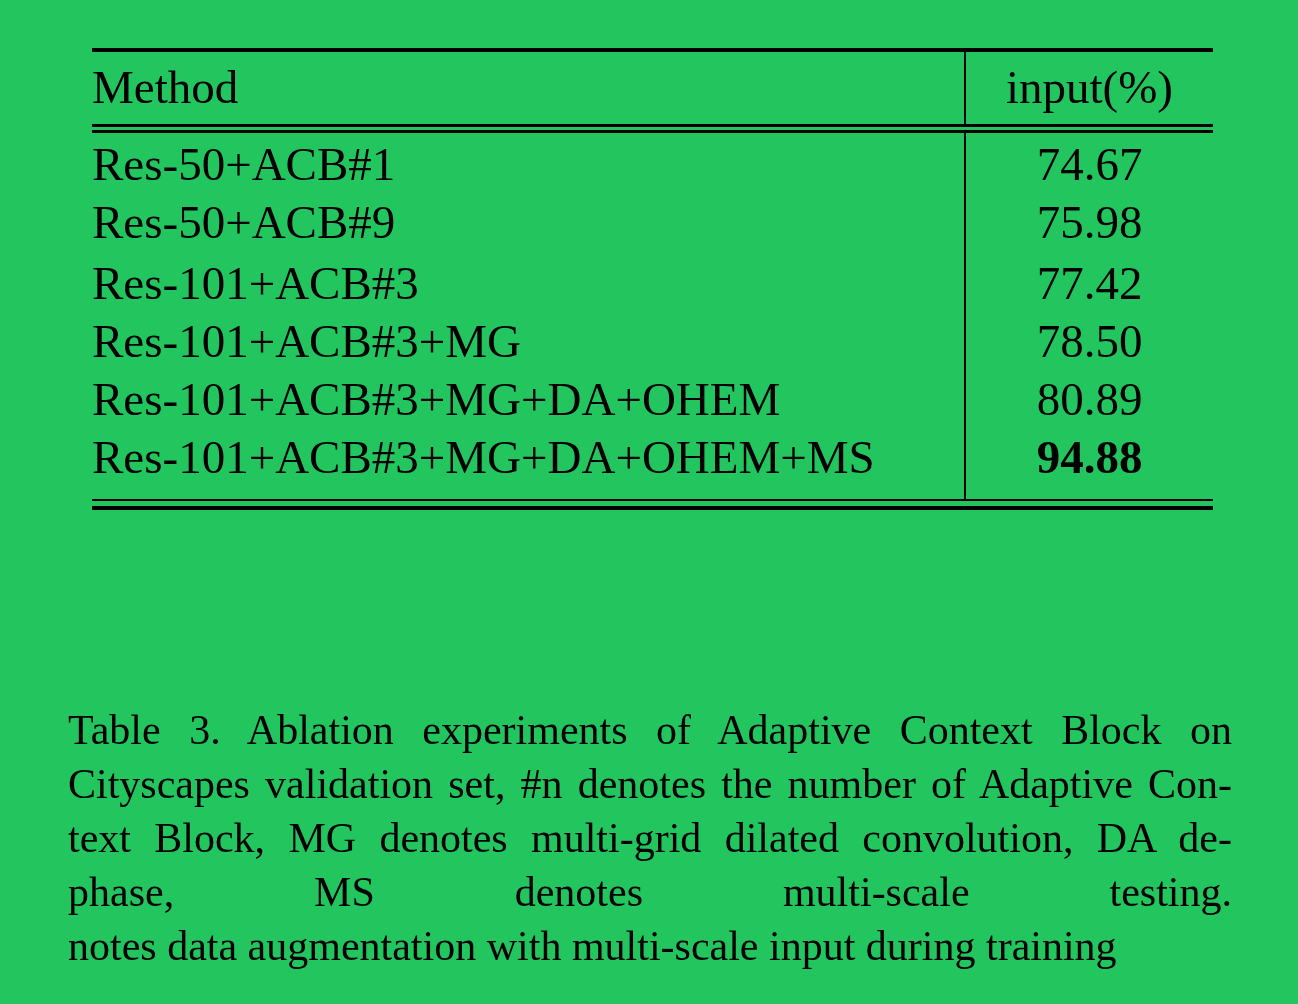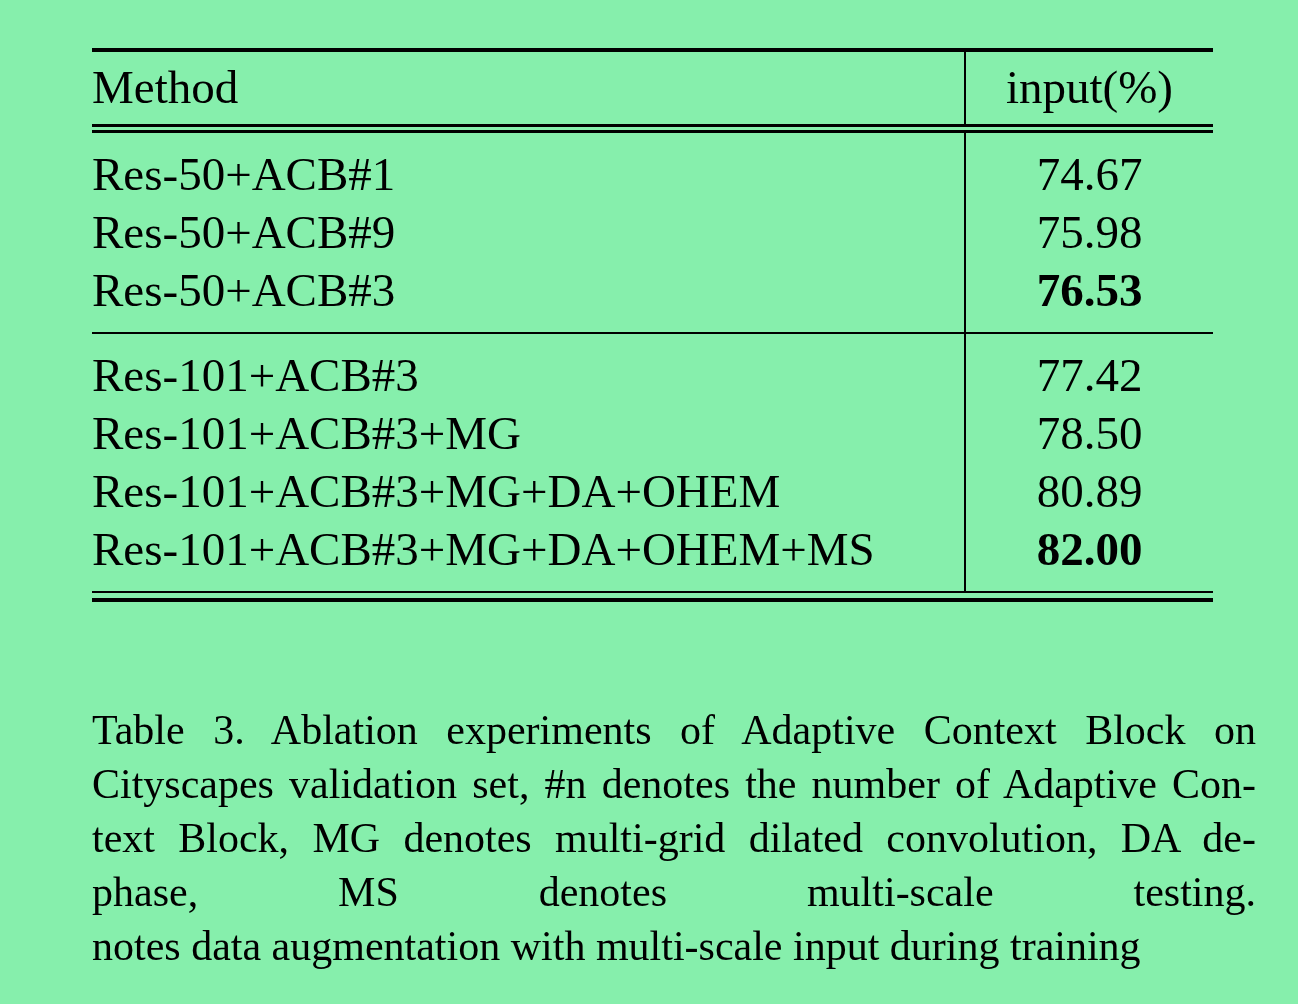--- a/index.html
+++ b/index.html
@@ -4,21 +4,21 @@
 <style>
   html, body {
     margin: 0;
     padding: 0;
     background: #ffffff;
   }
   .page {
     position: relative;
     width: 1298px;
     height: 1004px;
-    background: #86efac;
+    background: #22c55e;
     color: #000000;
     font-family: "Liberation Serif", serif;
     overflow: hidden;
   }
   .table-wrap {
     position: absolute;
     left: 92px;
     top: 48px;
     width: 1121px;
     border-bottom: 4px solid #000;
@@ -57,32 +57,31 @@
   }
   td.method-cell {
     text-align: left;
     padding-left: 28px;
     height: 58px;
   }
   td.value-cell {
     text-align: center;
     margin-top: 9px;
   }
-  tr.g-first td { padding-top: 13px; }
+  tr.g-first td { padding-top: 3px; }
   tr.g-last td { padding-bottom: 12px; }
   tr.g-end td { border-bottom: 2px solid #000; }
   .bold { font-weight: bold; }
   .caption {
     position: absolute;
     left: 68px;
     top: 703px;
     width: 1164px;
     font-size: 42px;
     line-height: 54px;
-    margin-left: 24px;
   }
   .cap-line {
     text-align: justify;
     text-align-last: justify;
   }
   .cap-line:last-child {
     text-align-last: left;
   }
 </style>
 </head>
@@ -100,39 +99,35 @@
       </thead>
       <tbody>
         <tr class="g-first">
           <td class="method-cell">Res-50+ACB#1</td>
           <td class="value-cell">74.67</td>
         </tr>
         <tr>
           <td class="method-cell">Res-50+ACB#9</td>
           <td class="value-cell">75.98</td>
         </tr>
-        <tr class="g-last g-end">
-          <td class="method-cell">Res-50+ACB#3</td>
-          <td class="value-cell bold">76.53</td>
-        </tr>
         <tr class="g-first">
           <td class="method-cell">Res-101+ACB#3</td>
           <td class="value-cell">77.42</td>
         </tr>
         <tr>
           <td class="method-cell">Res-101+ACB#3+MG</td>
           <td class="value-cell">78.50</td>
         </tr>
         <tr>
           <td class="method-cell">Res-101+ACB#3+MG+DA+OHEM</td>
           <td class="value-cell">80.89</td>
         </tr>
         <tr class="g-last">
           <td class="method-cell">Res-101+ACB#3+MG+DA+OHEM+MS</td>
-          <td class="value-cell bold">82.00</td>
+          <td class="value-cell bold">94.88</td>
         </tr>
       </tbody>
     </table>
   </div>
 
   <div class="caption">
     <div class="cap-line">Table 3. Ablation experiments of Adaptive Context Block on</div>
     <div class="cap-line">Cityscapes validation set, #n denotes the number of Adaptive Con-</div>
     <div class="cap-line">text Block, MG denotes multi-grid dilated convolution, DA de-</div>
     <div class="cap-line">phase, MS denotes multi-scale testing.</div>

